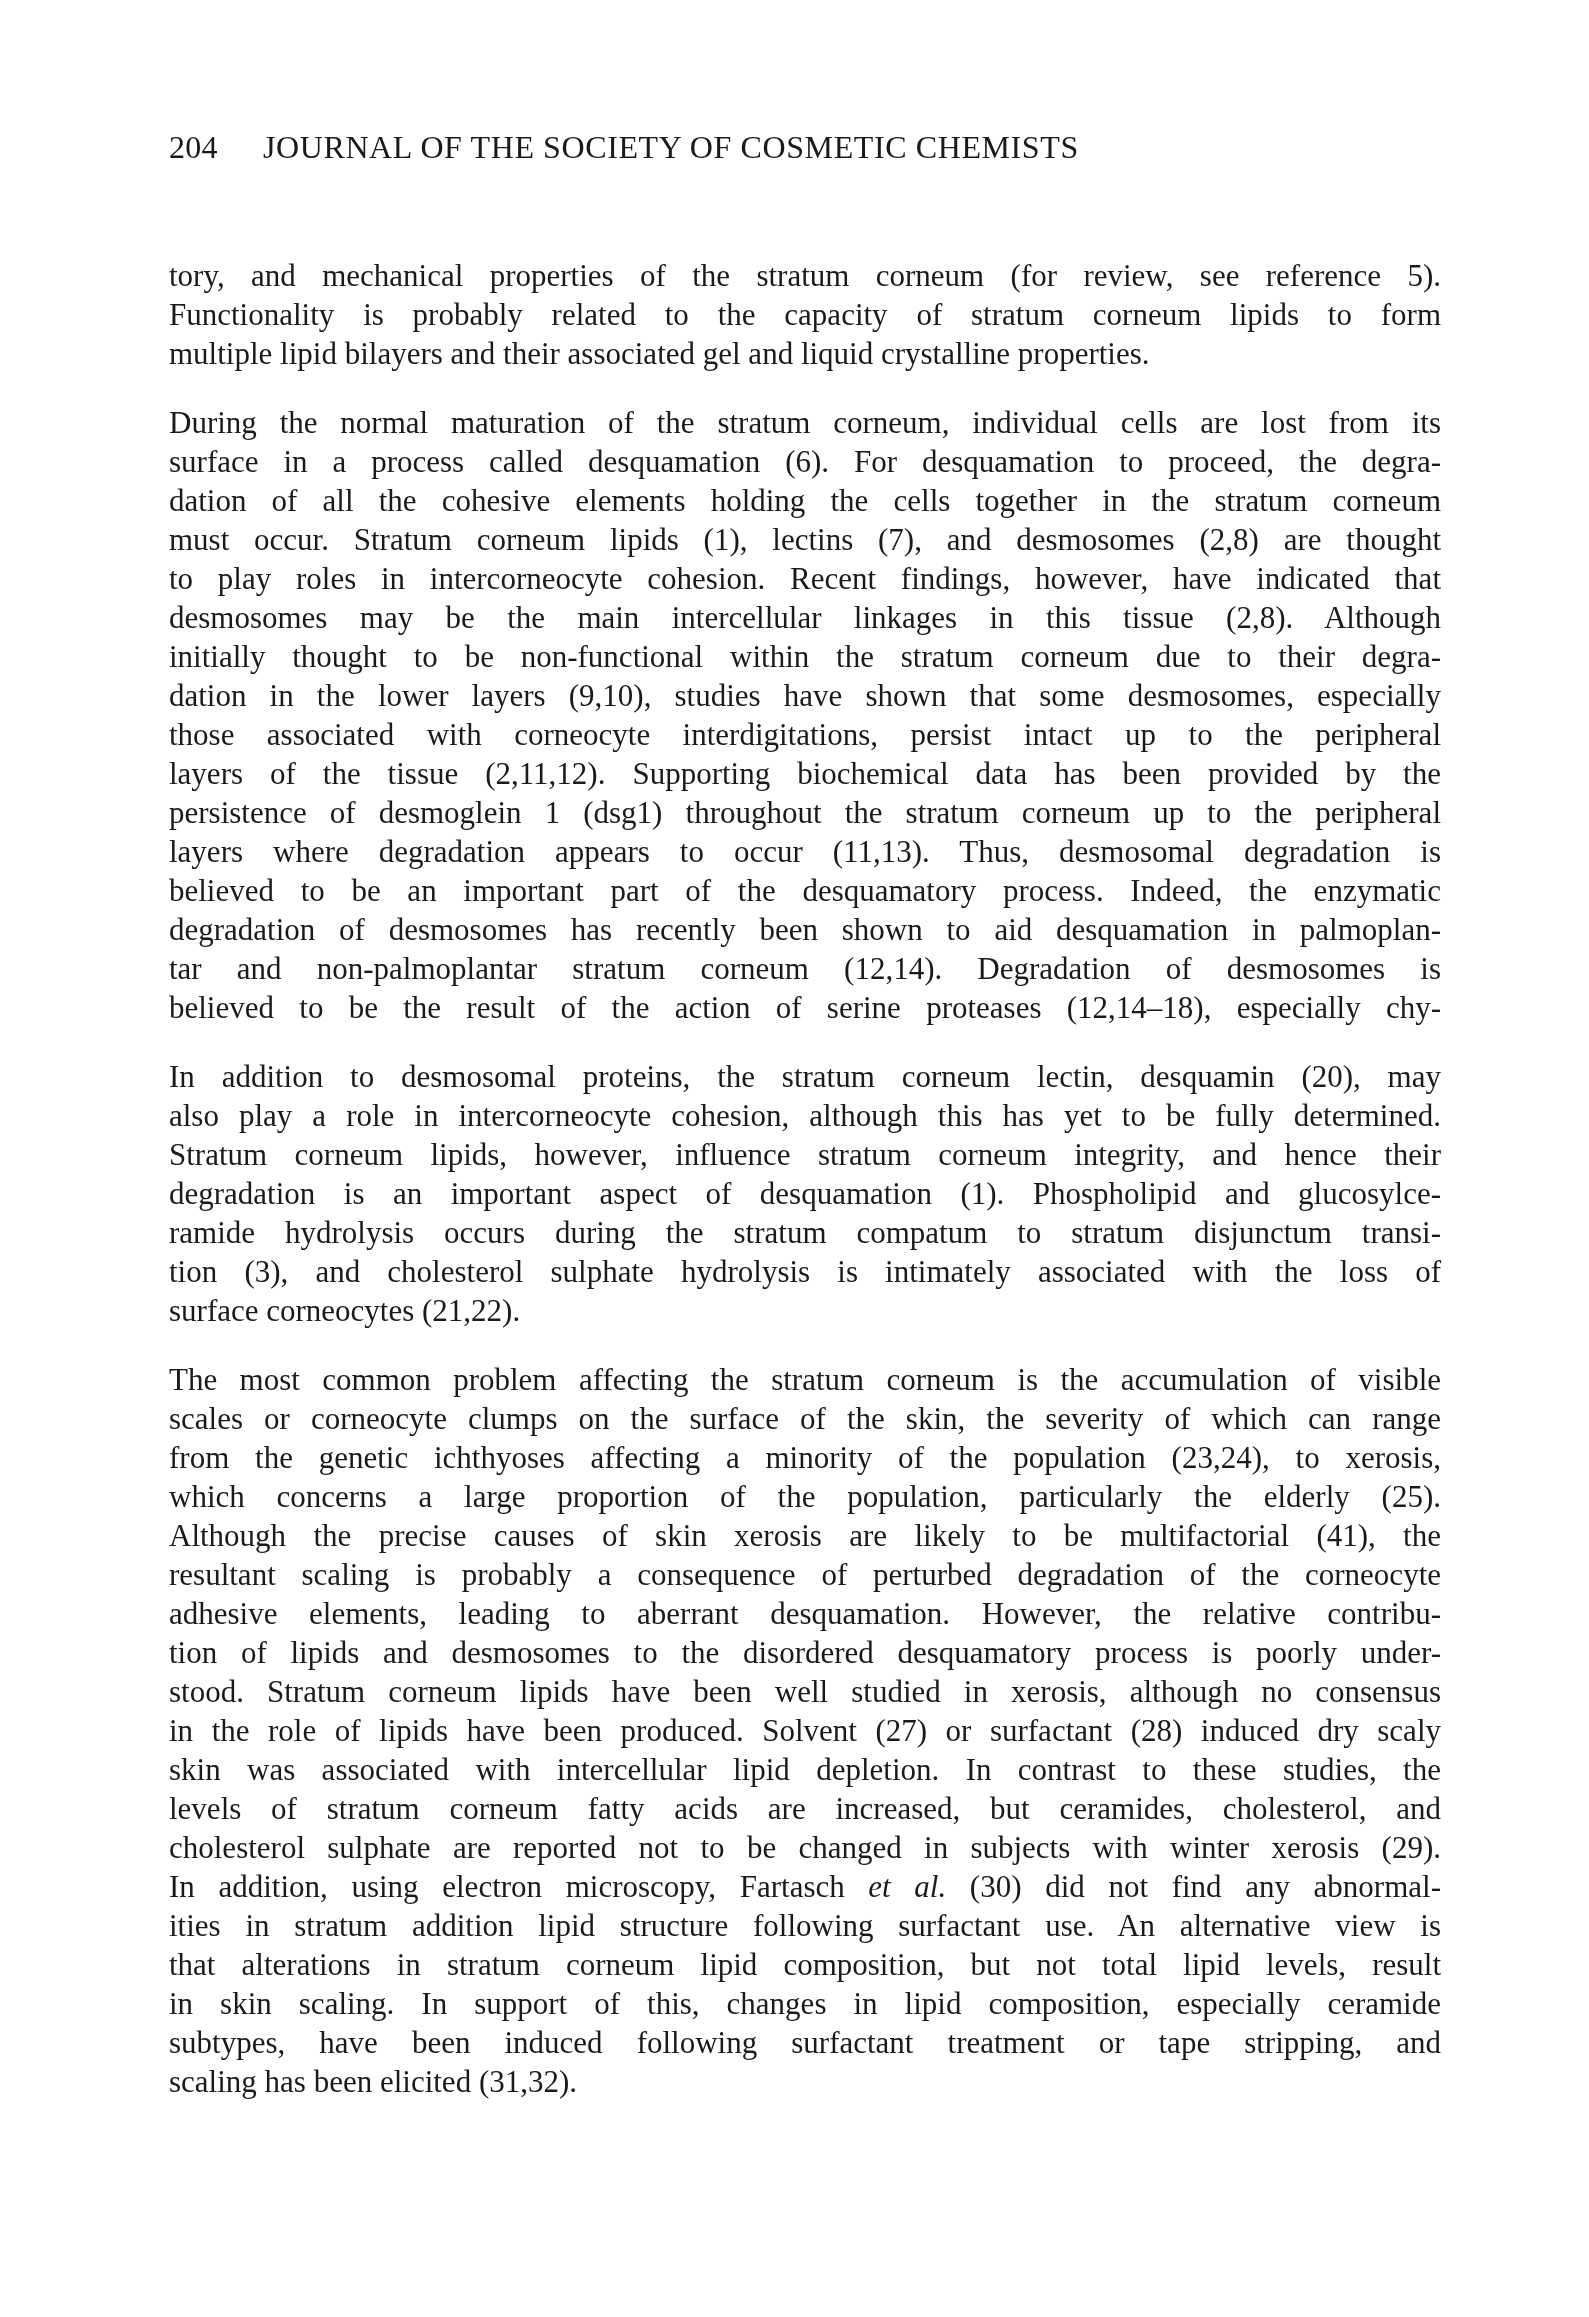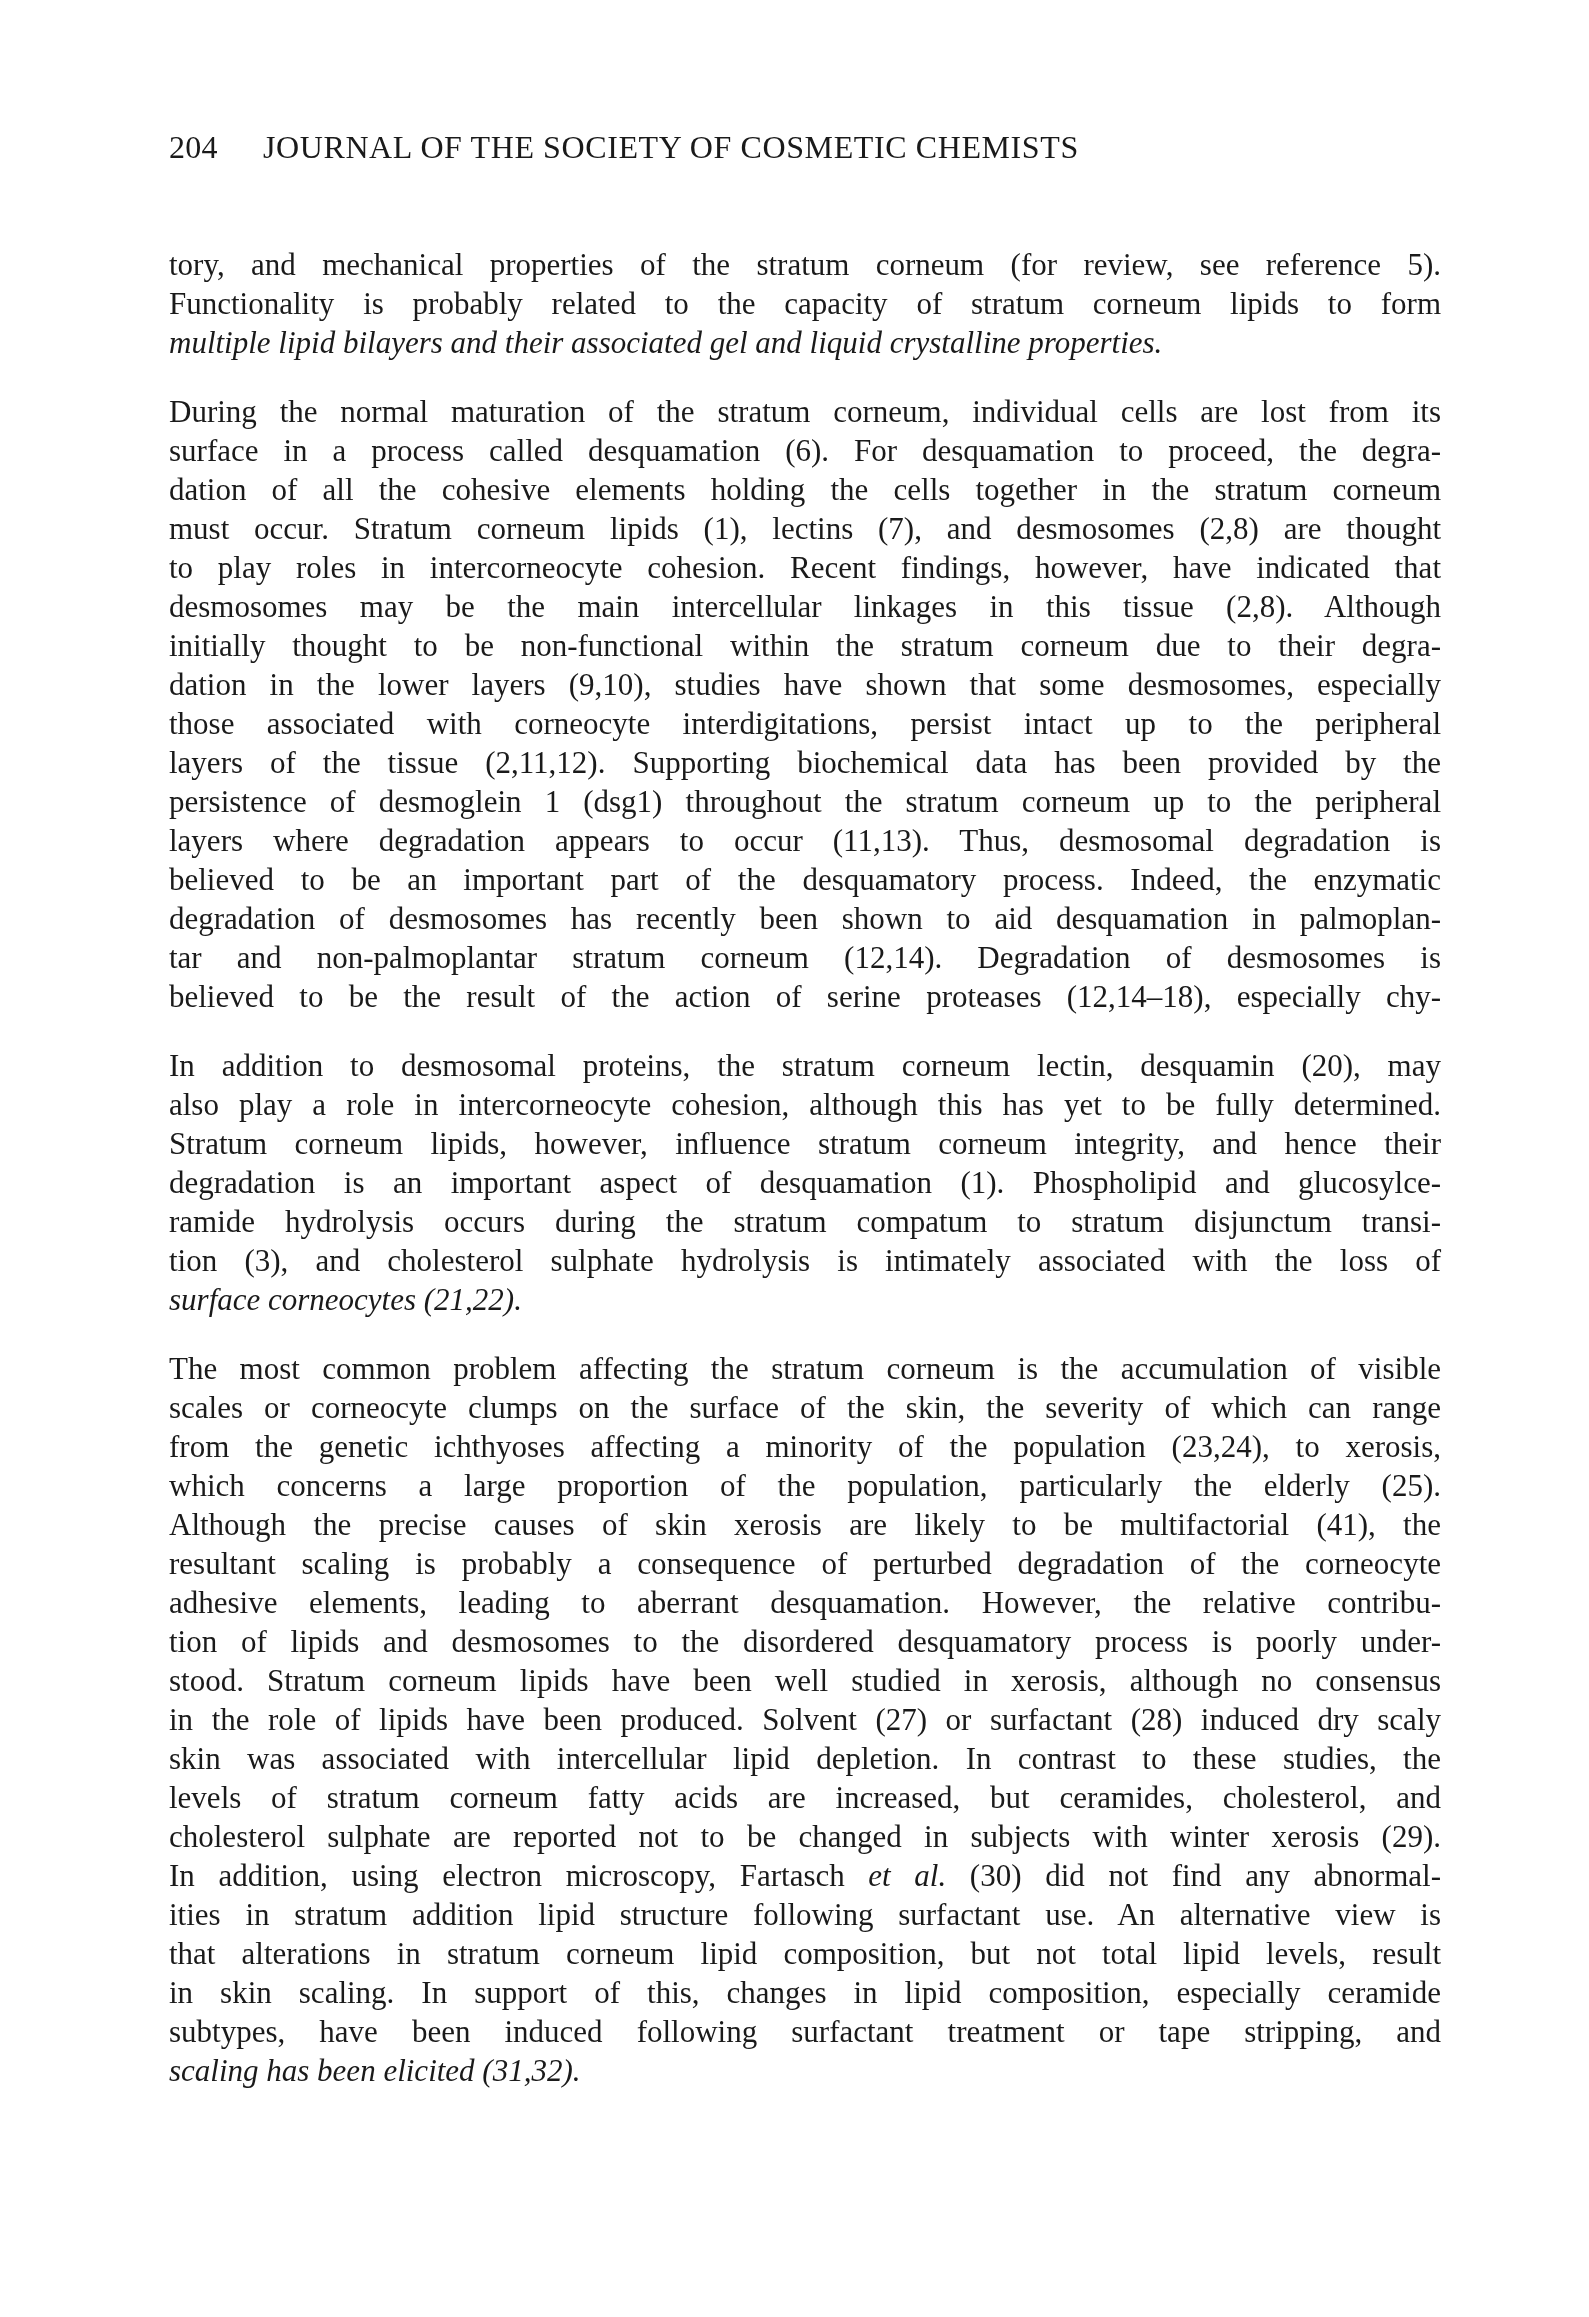--- a/index.html
+++ b/index.html
@@ -36,35 +36,34 @@
       letter-spacing: 0.6px;
       margin-left: 16px;
     }
     .body-text {
       position: absolute;
       left: 169px;
       top: 245px;
       width: 1272px;
     }
     .para {
-      margin: 0 0 30px 0;
+      margin: 11px 0 30px 0;
       font-size: 31px;
       line-height: 39px;
     }
     .para .line {
       display: block;
       text-align: justify;
       text-align-last: justify;
       white-space: nowrap;
       height: 39px;
       overflow: visible;
     }
     .para .line.last {
       text-align-last: left;
-      font-style: italic;
     }
     .para .line em {
     }
   </style>
 </head>
 <body>
 
 <div class="running-head">
   <span class="folio">204</span>
   <span class="journal">JOURNAL OF THE SOCIETY OF COSMETIC CHEMISTS</span>

